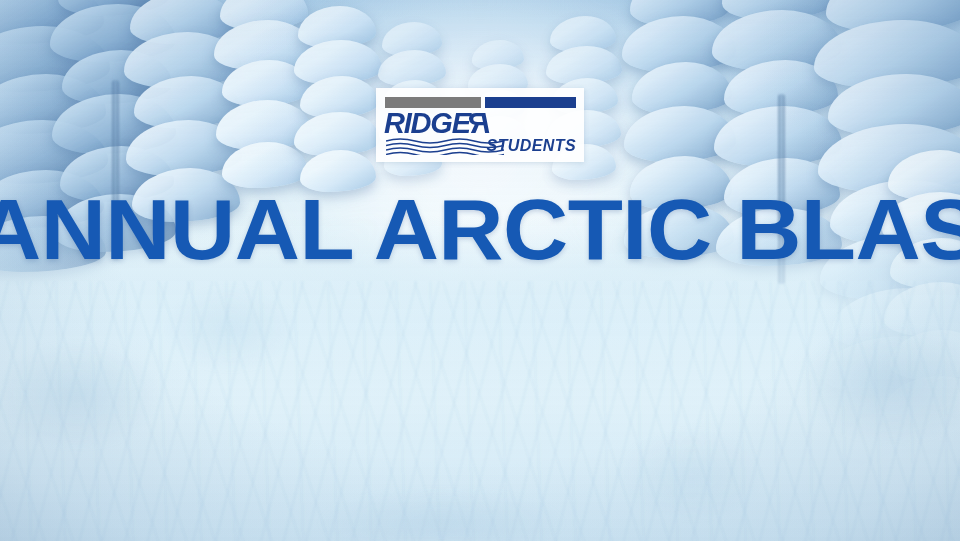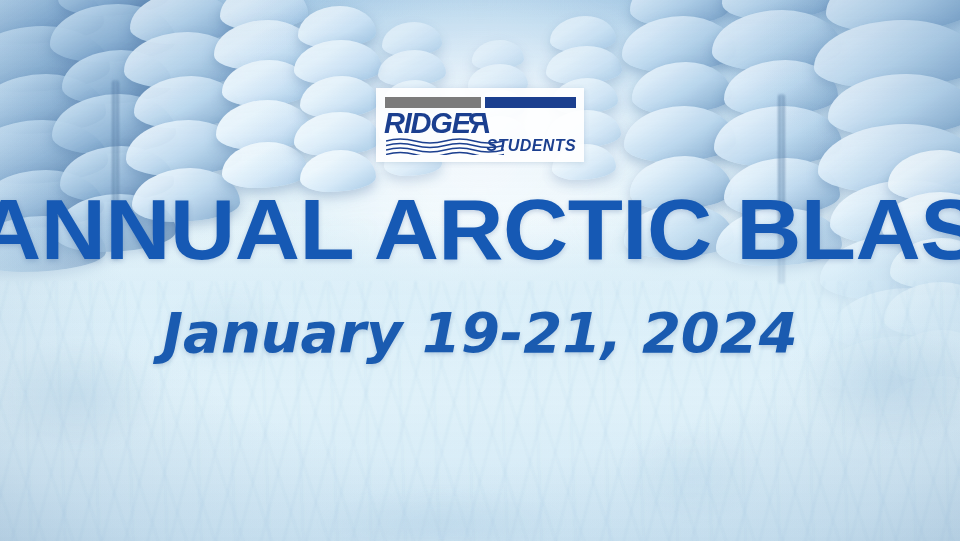--- a/index.html
+++ b/index.html
@@ -342,15 +342,14 @@
         <path d="M0 12 Q14 8 29 12 T59 12 T88 12 T118 12" fill="none" stroke="#1b3f8f" stroke-width="1.5"></path>
         <path d="M0 16.5 Q14 12.5 29 16.5 T59 16.5 T88 16.5 T118 16.5" fill="none" stroke="#1b3f8f" stroke-width="1.5"></path>
       </svg>
     </div>
 
     <div class="logo-students">STUDENTS</div>
   </div>
 
   <div class="headline">ANNUAL ARCTIC BLAST</div>
 
-  <div class="date">January 19-21, 2024</div>
 
 </div>
 
 </body></html>

